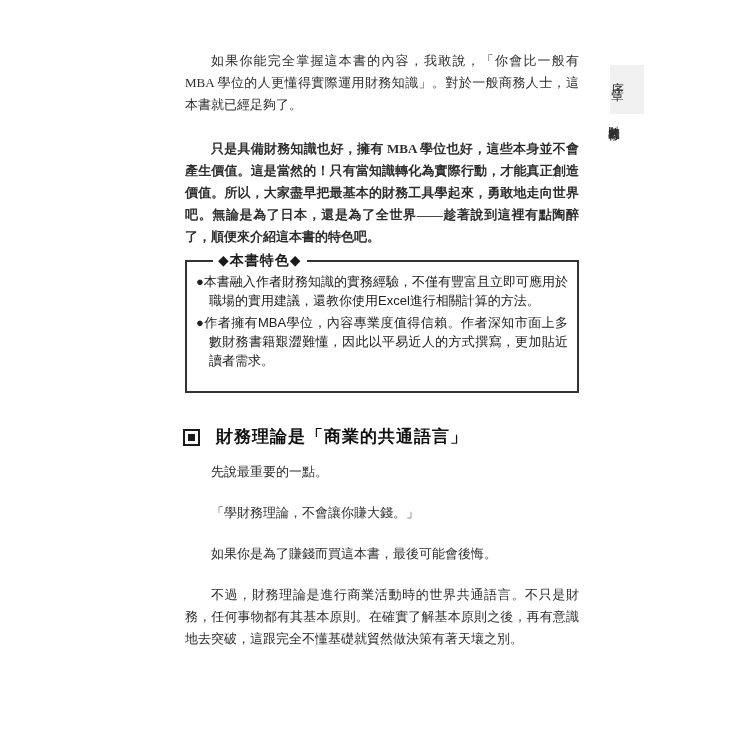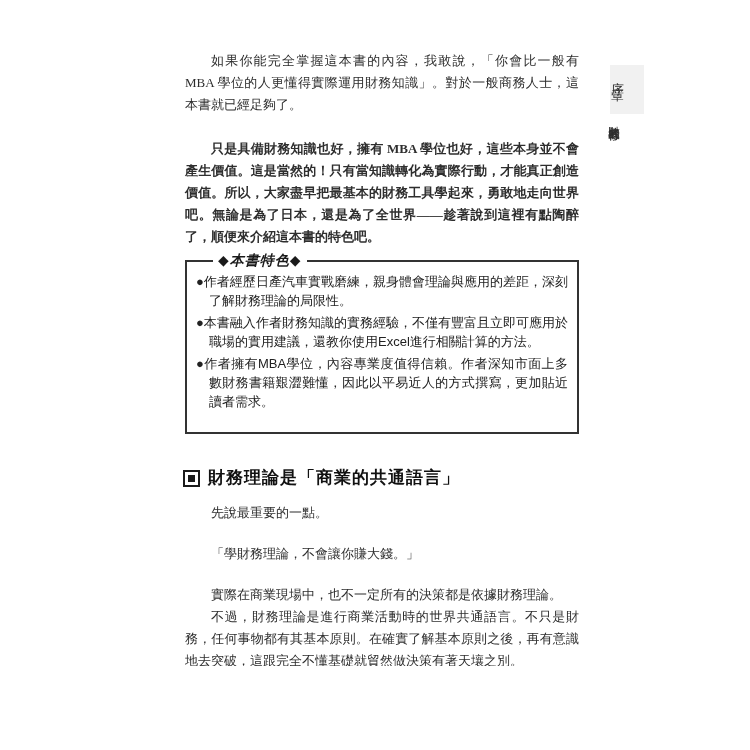--- a/index.html
+++ b/index.html
@@ -46,38 +46,37 @@
     top: -11px;
     left: 26px;
     background: #ffffff;
     padding: 0 5px;
     font-family: "Liberation Sans", "DejaVu Sans", sans-serif;
     font-weight: bold;
     font-size: 14px;
     line-height: 18px;
     color: #1a1a1a;
     letter-spacing: 1px;
-    font-style: italic;
   }
   .feature-item {
     font-family: "Liberation Sans", "DejaVu Sans", sans-serif;
     font-size: 13px;
     line-height: 19px;
     text-align: justify;
     padding-left: 1em;
     text-indent: -1em;
     color: #222222;
     margin-bottom: 3px;
   }
   .feature-item:last-child { margin-bottom: 14px; }
 
   .section-heading {
     display: flex;
     align-items: center;
-    gap: 8px;
+    gap: 16px;
     margin: 0 0 10px -2px;
     font-family: "Liberation Sans", "DejaVu Sans", sans-serif;
     font-weight: bold;
     font-size: 17px;
     line-height: 24px;
     color: #111111;
     letter-spacing: 1px;
   }
   .heading-icon {
     display: inline-block;
@@ -142,35 +141,34 @@
 <div class="page">
 
   <main class="content">
 
     <p class="para">如果你能完全掌握這本書的內容，我敢說，「你會比一般有 MBA 學位的人更懂得實際運用財務知識」。對於一般商務人士，這本書就已經足夠了。</p>
 
     <p class="para p2">只是具備財務知識也好，擁有 MBA 學位也好，這些本身並不會產生價值。這是當然的！只有當知識轉化為實際行動，才能真正創造價值。所以，大家盡早把最基本的財務工具學起來，勇敢地走向世界吧。無論是為了日本，還是為了全世界——趁著說到這裡有點陶醉了，順便來介紹這本書的特色吧。</p>
 
     <div class="feature-box">
       <div class="feature-title">◆本書特色◆</div>
-      <div class="feature-item"><span>●</span><span>作者經歷日產汽車實戰磨練，親身體會理論與應用的差距，深刻了解財務理論的局限性。</span></div>
       <div class="feature-item"><span>●</span><span>本書融入作者財務知識的實務經驗，不僅有豐富且立即可應用於職場的實用建議，還教你使用Excel進行相關計算的方法。</span></div>
       <div class="feature-item"><span>●</span><span>作者擁有MBA學位，內容專業度值得信賴。作者深知市面上多數財務書籍艱澀難懂，因此以平易近人的方式撰寫，更加貼近讀者需求。</span></div>
     </div>
 
     <h2 class="section-heading">
       <span class="heading-icon">
           <span class="heading-icon-inner"></span>
         </span>
       <span>財務理論是「商業的共通語言」</span>
     </h2>
 
     <p class="para short">先說最重要的一點。</p>
     <p class="para short">「學財務理論，不會讓你賺大錢。」</p>
-    <p class="para tight">實際在商業現場中，也不一定所有的決策都是依據財務理論。</p>
+    <p class="para short">如果你是為了賺錢而買這本書，最後可能會後悔。</p>
     <p class="para tight">不過，財務理論是進行商業活動時的世界共通語言。不只是財務，任何事物都有其基本原則。在確實了解基本原則之後，再有意識地去突破，這跟完全不懂基礎就貿然做決策有著天壤之別。</p>
 
   </main>
 
   <aside>
     <div class="chapter-tab"></div>
     <div class="chapter-label">序章</div>
     <div class="chapter-title">財務的武者修行</div>
   </aside>
 

